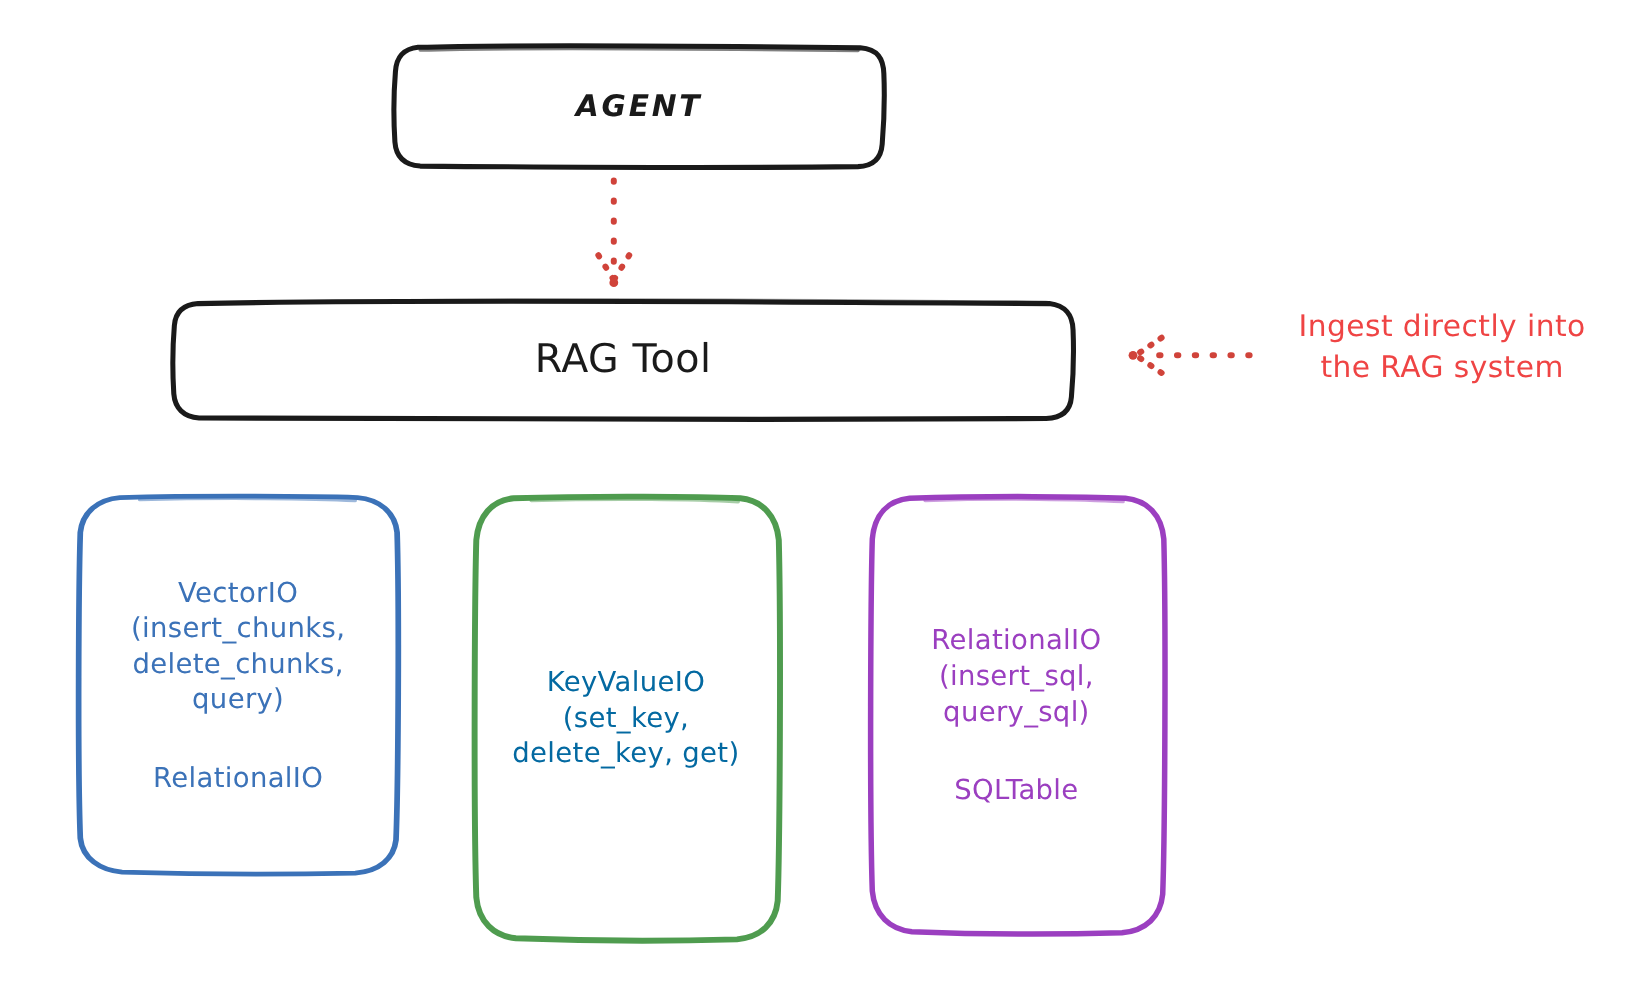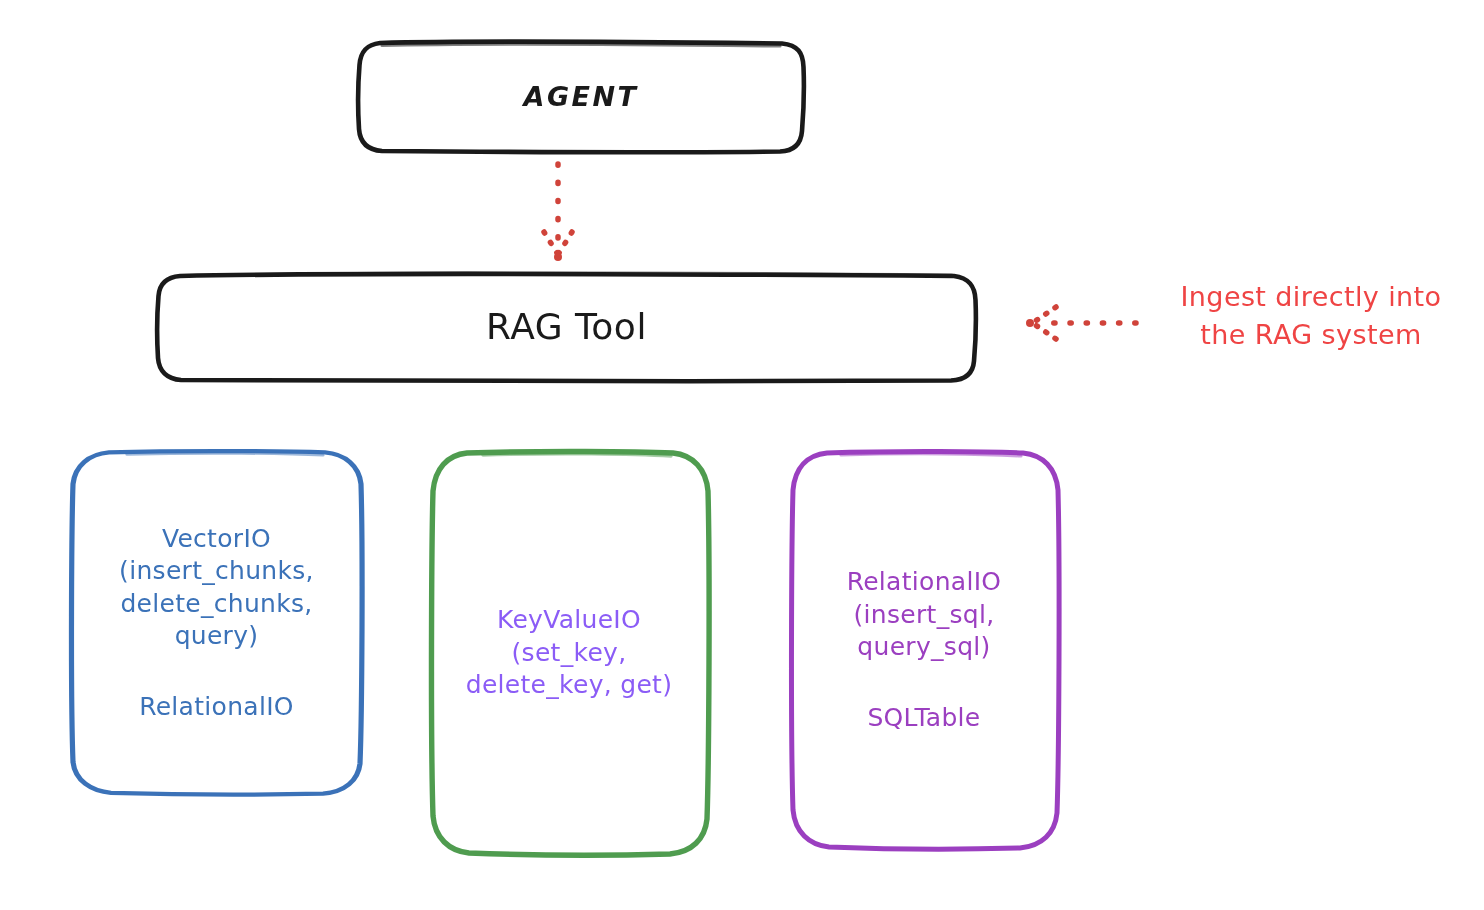--- a/index.html
+++ b/index.html
@@ -80,21 +80,21 @@
     height: 348px;
   }
   #vector-io-node .label { color: #3b72b8; }
 
   #key-value-io-node {
     left: 427px;
     top: 449px;
     width: 284px;
     height: 408px;
   }
-  #key-value-io-node .label { color: #8b5cf6; }
+  #key-value-io-node .label { color: #0369a1; }
 
   #relational-io-node {
     left: 787px;
     top: 449px;
     width: 274px;
     height: 402px;
   }
   #relational-io-node .label { color: #9b3fc0; }
 
   

